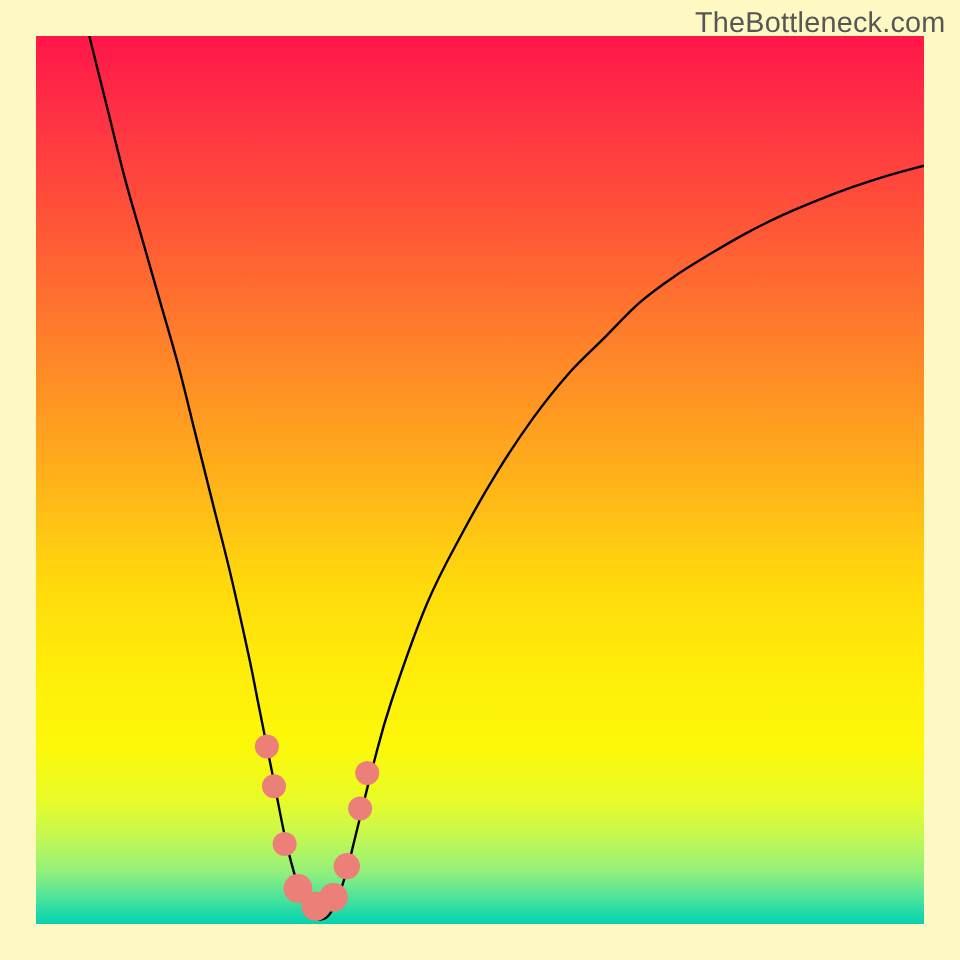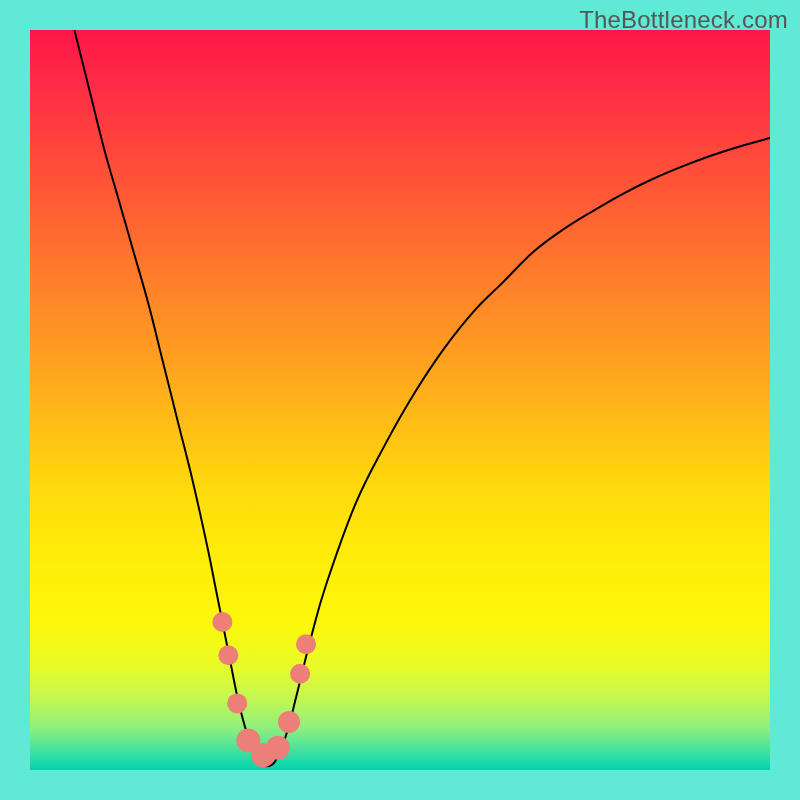--- a/index.html
+++ b/index.html
@@ -7,21 +7,21 @@
     padding: 0;
     width: 800px;
     height: 800px;
     background: #ffffff;
     overflow: hidden;
   }
   .outer {
     position: relative;
     width: 800px;
     height: 800px;
-    background: #5eead4;
+    background: #fef9c3;
   }
   .watermark {
     position: absolute;
     top: 6px;
     right: 12px;
     font-family: Arial, Helvetica, sans-serif;
     font-size: 24px;
     font-weight: 500;
     color: #565656;
     letter-spacing: 0.2px;

